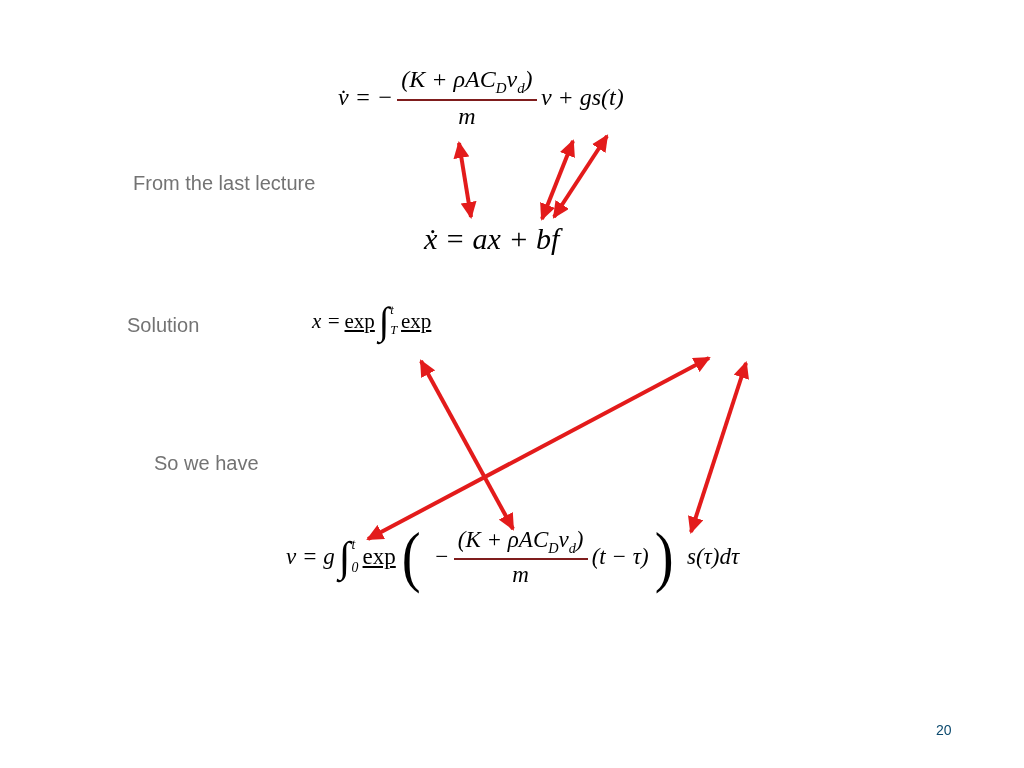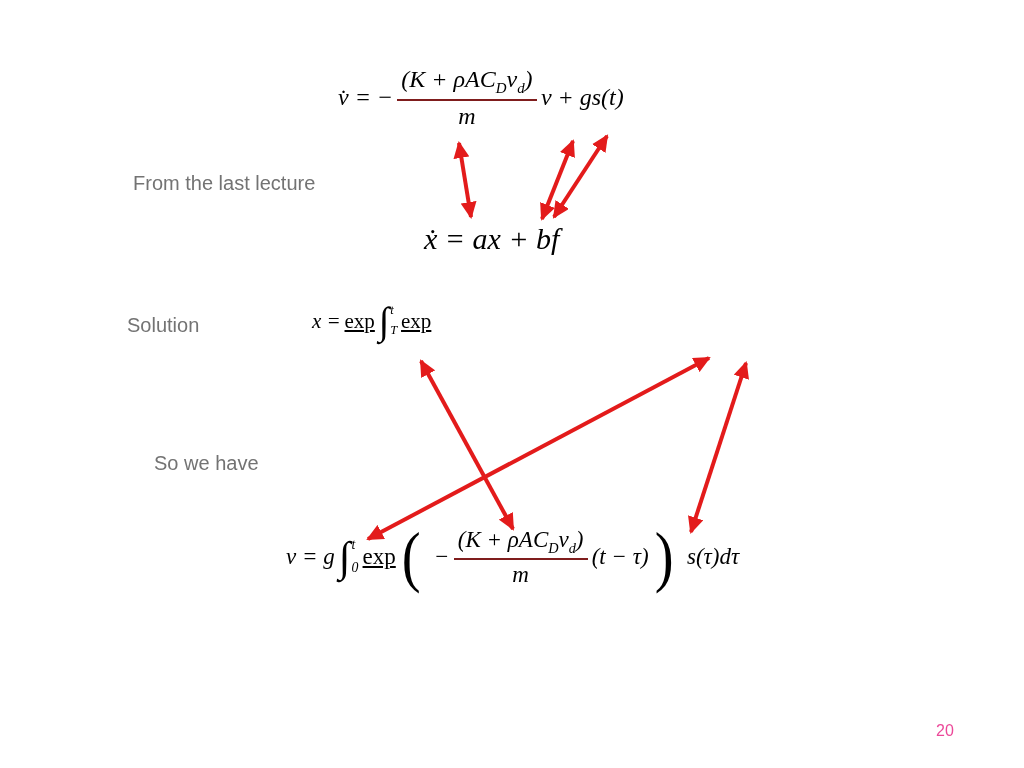--- a/index.html
+++ b/index.html
@@ -25,21 +25,21 @@
   sub { font-size:0.62em; }
   .intwrap { display:inline-flex; align-items:stretch; }
   .int { font-size:1.85em; line-height:1; font-style:normal; }
   .limits {
     display:inline-flex; flex-direction:column; justify-content:space-between;
     font-size:0.6em; padding:1px 0 3px 1px;
   }
   .bigparen { font-size:2.9em; line-height:1; font-style:normal; transform:scaleX(0.85); }
   .pagenum {
     position:absolute; left:936px; top:722px;
-    font-family:"Liberation Sans", sans-serif; font-size:16px; color:#ec4899;
+    font-family:"Liberation Sans", sans-serif; font-size:14px; color:#0c4a6e;
   }
   .arrows { position:absolute; left:0; top:0; pointer-events:none; z-index:5; }
 </style>
 </head>
 <body>
 
 <div class="slide">
 
   <div class="math" style="left:338px; top:66px; font-size:24px;">
     <span>v̇ = −</span>

